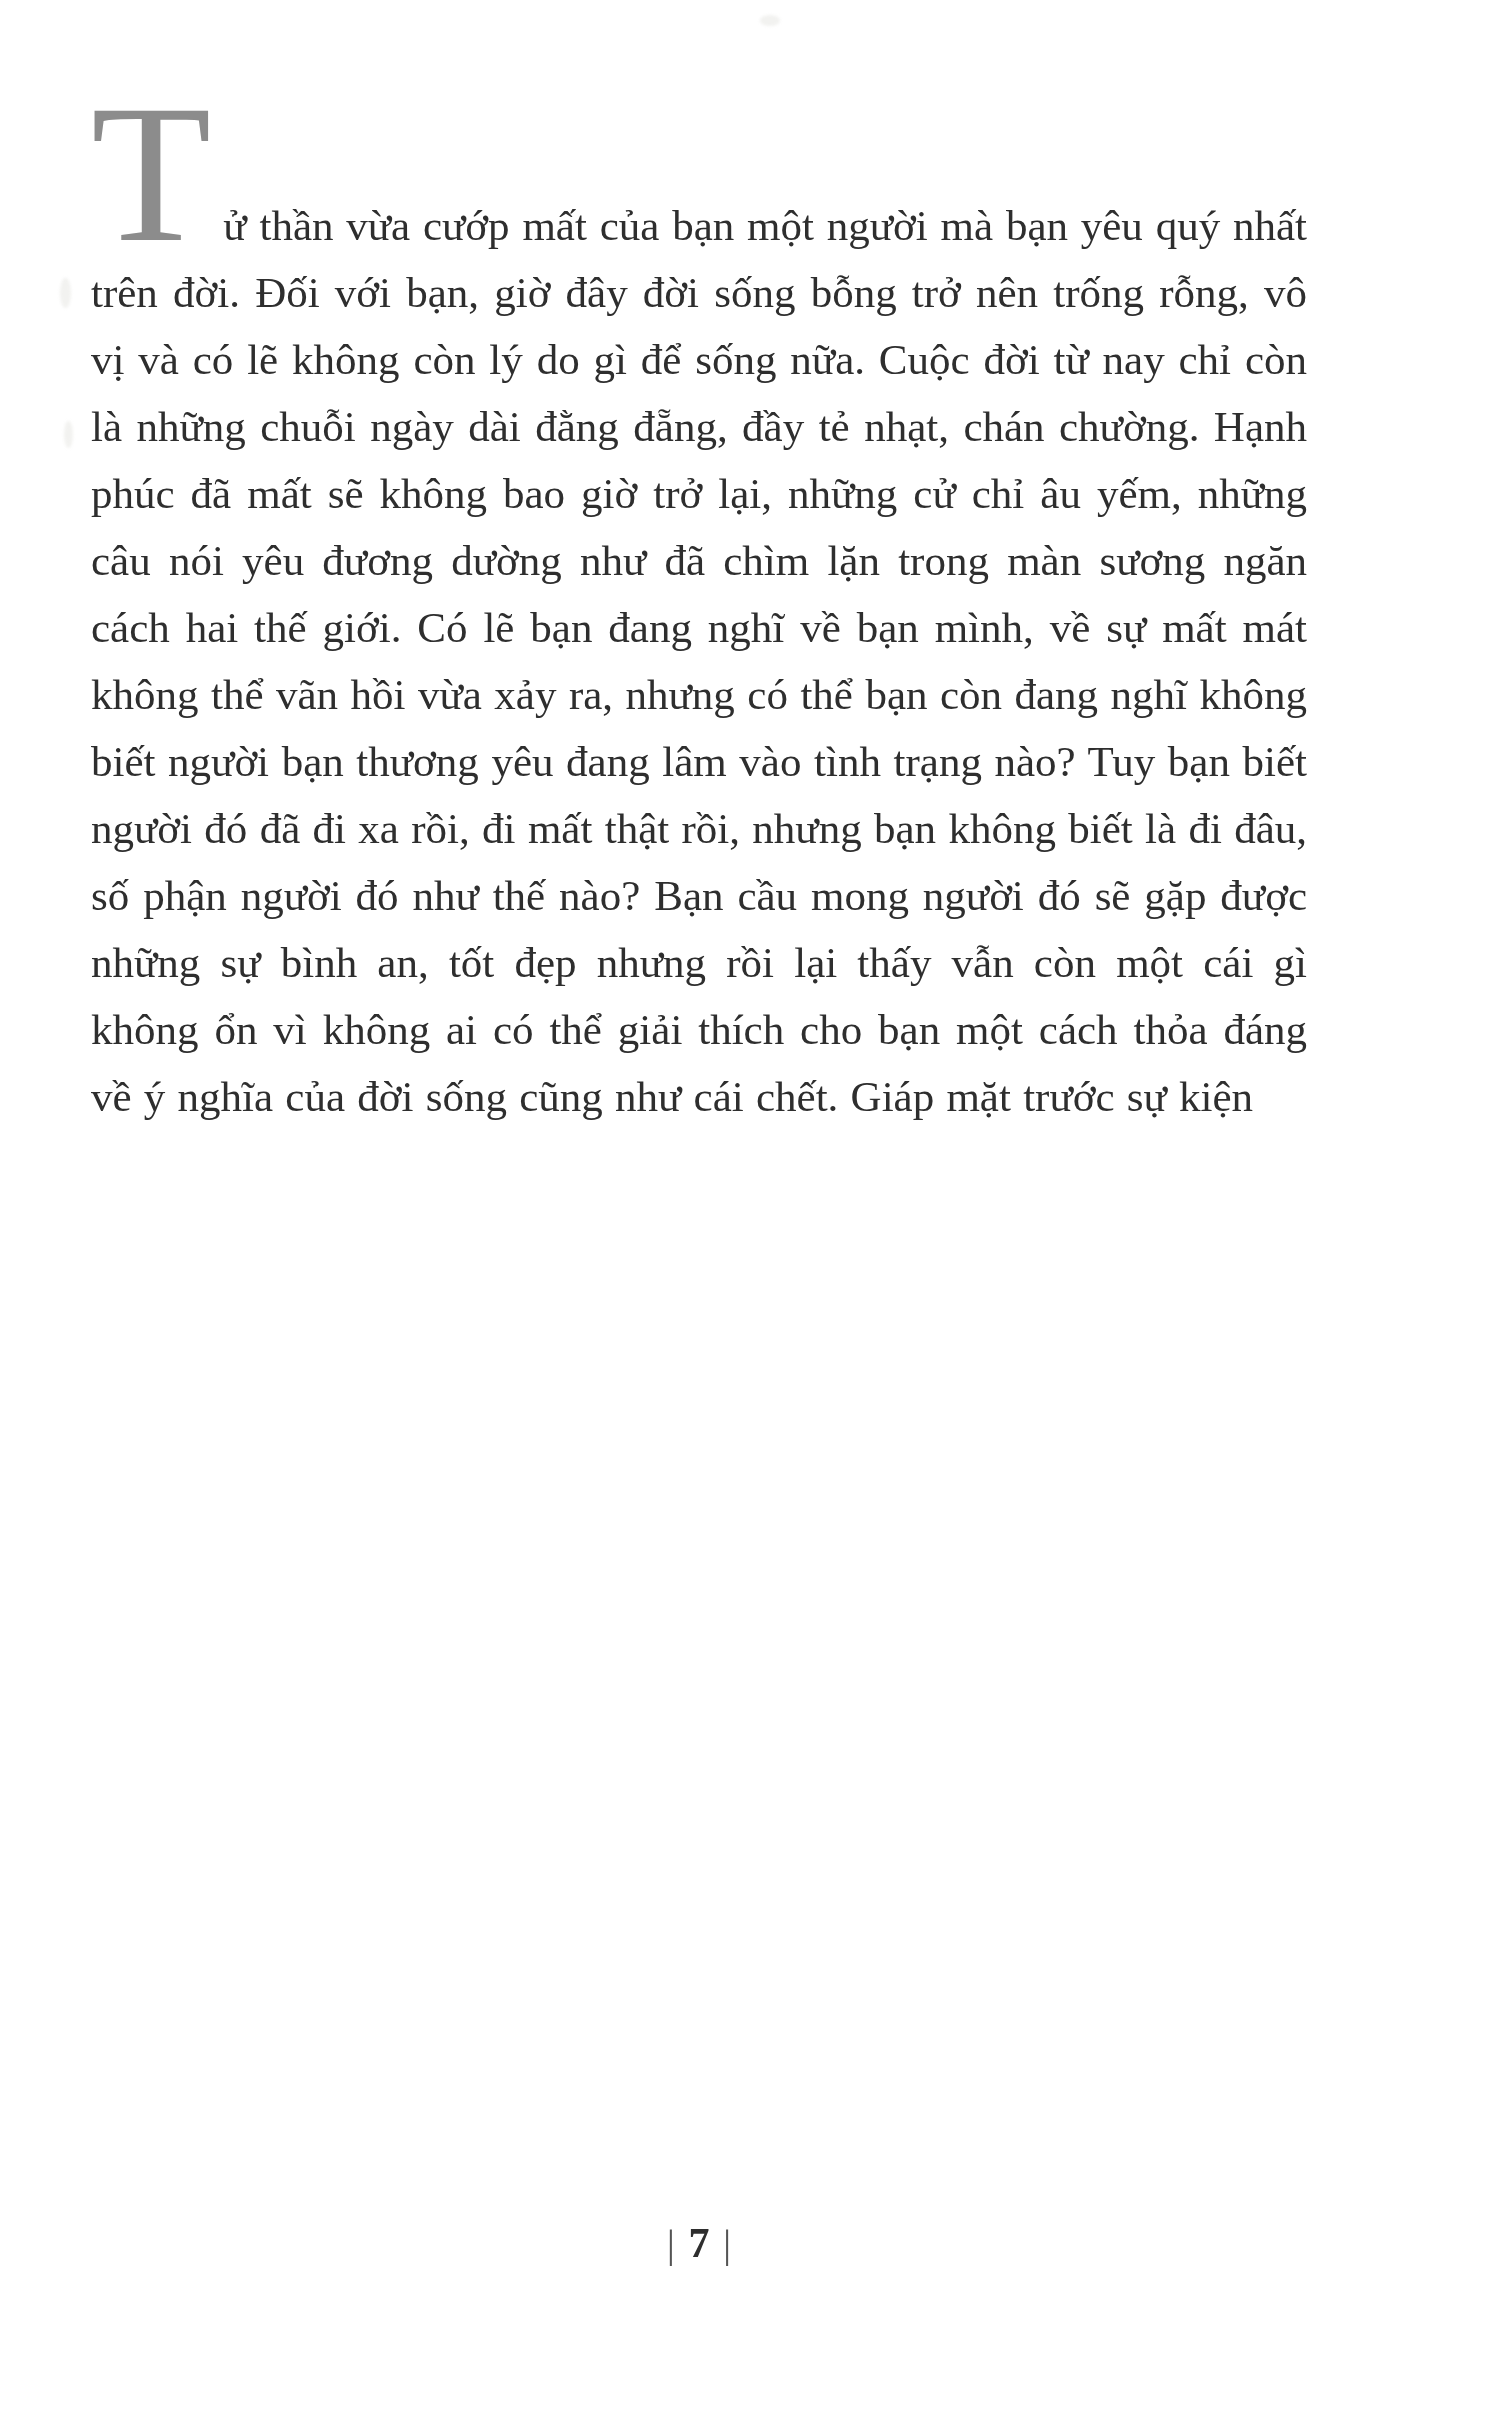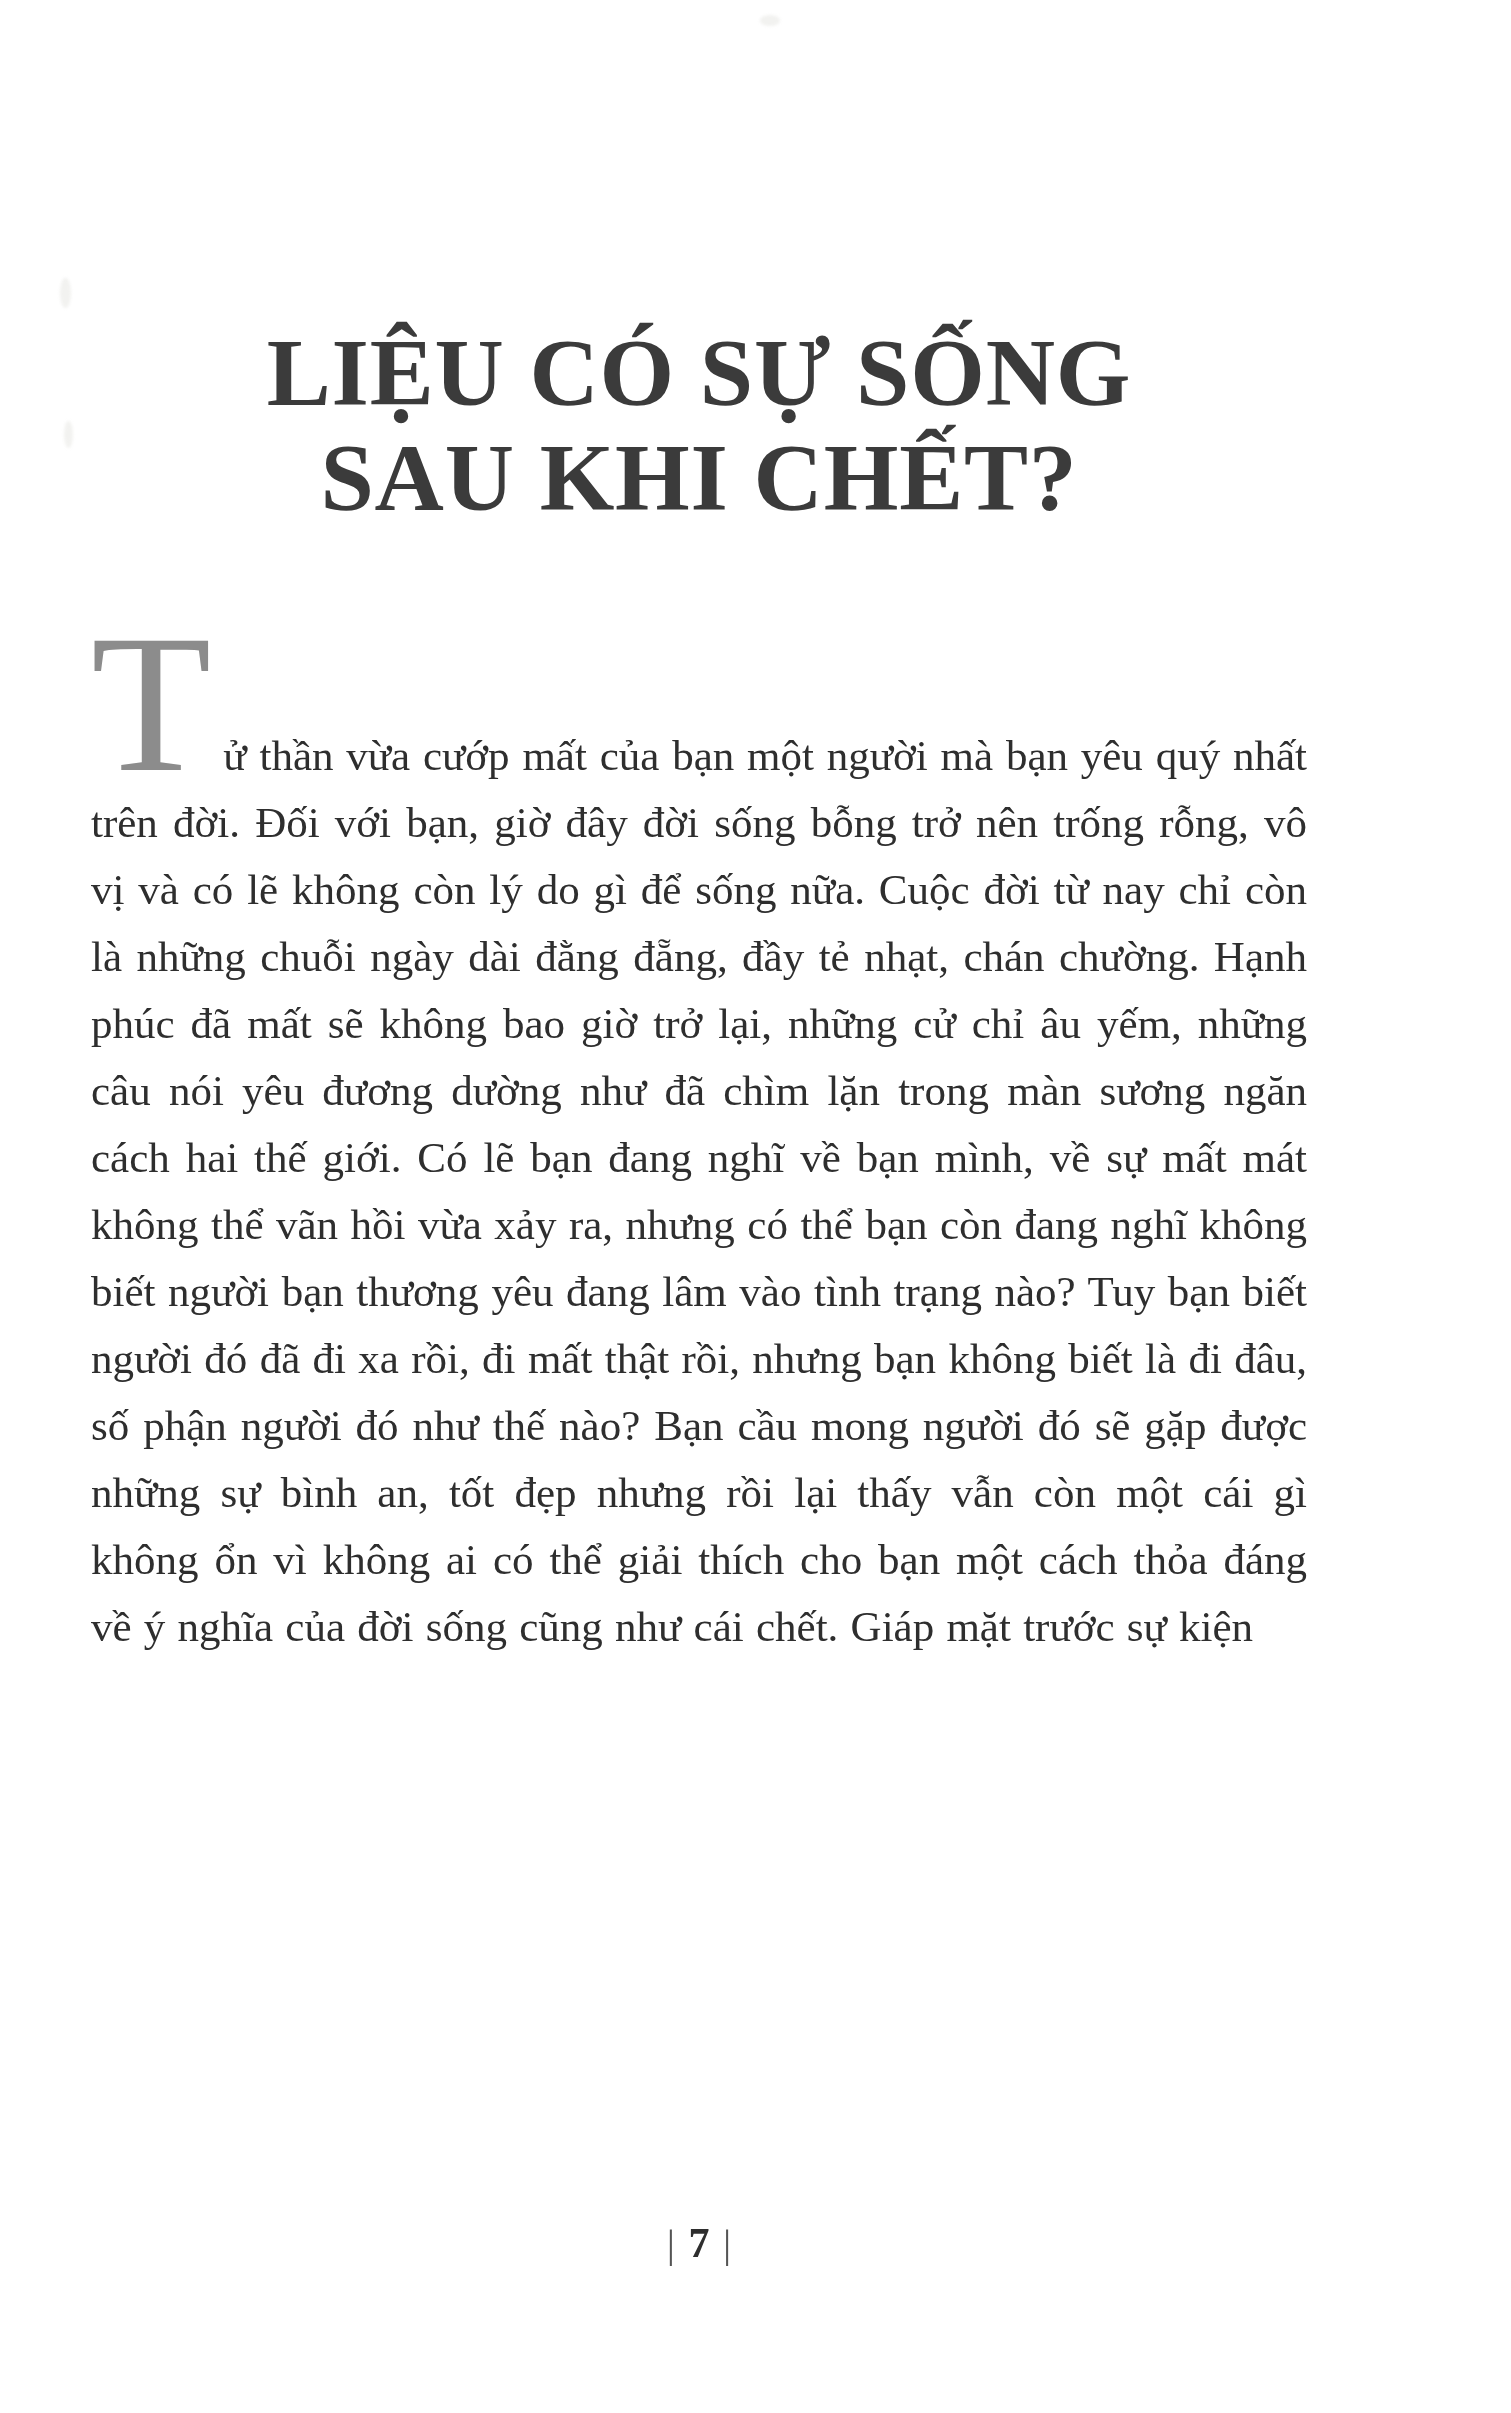--- a/index.html
+++ b/index.html
@@ -99,24 +99,20 @@
 <body>
 
 <div class="page">
 
   <div class="smudge smudge-1"></div>
   <div class="smudge smudge-2"></div>
   <div class="smudge smudge-3"></div>
 
   <div class="content">
 
-    <h1 class="title">
-      <span class="title-line">LIỆU CÓ SỰ SỐNG</span>
-      <span class="title-line">SAU KHI CHẾT?</span>
-    </h1>
 
 
     <p class="body-paragraph"><span class="dropcap">T</span><span>ử thần vừa cướp mất của bạn một người mà bạn yêu quý nhất trên đời. Đối với bạn, giờ đây đời sống bỗng trở nên trống rỗng, vô vị và có lẽ không còn lý do gì để sống nữa. Cuộc đời từ nay chỉ còn là những chuỗi ngày dài đằng đẵng, đầy tẻ nhạt, chán chường. Hạnh phúc đã mất sẽ không bao giờ trở lại, những cử chỉ âu yếm, những câu nói yêu đương dường như đã chìm lặn trong màn sương ngăn cách hai thế giới. Có lẽ bạn đang nghĩ về bạn mình, về sự mất mát không thể vãn hồi vừa xảy ra, nhưng có thể bạn còn đang nghĩ không biết người bạn thương yêu đang lâm vào tình trạng nào? Tuy bạn biết người đó đã đi xa rồi, đi mất thật rồi, nhưng bạn không biết là đi đâu, số phận người đó như thế nào? Bạn cầu mong người đó sẽ gặp được những sự bình an, tốt đẹp nhưng rồi lại thấy vẫn còn một cái gì không ổn vì không ai có thể giải thích cho bạn một cách thỏa đáng về ý nghĩa của đời sống cũng như cái chết. Giáp mặt trước sự kiện</span></p>
 
   </div>
 
   <div class="footer">
     <span class="bar">|</span><span class="page-num">7</span><span class="bar">|</span>
   </div>
 

